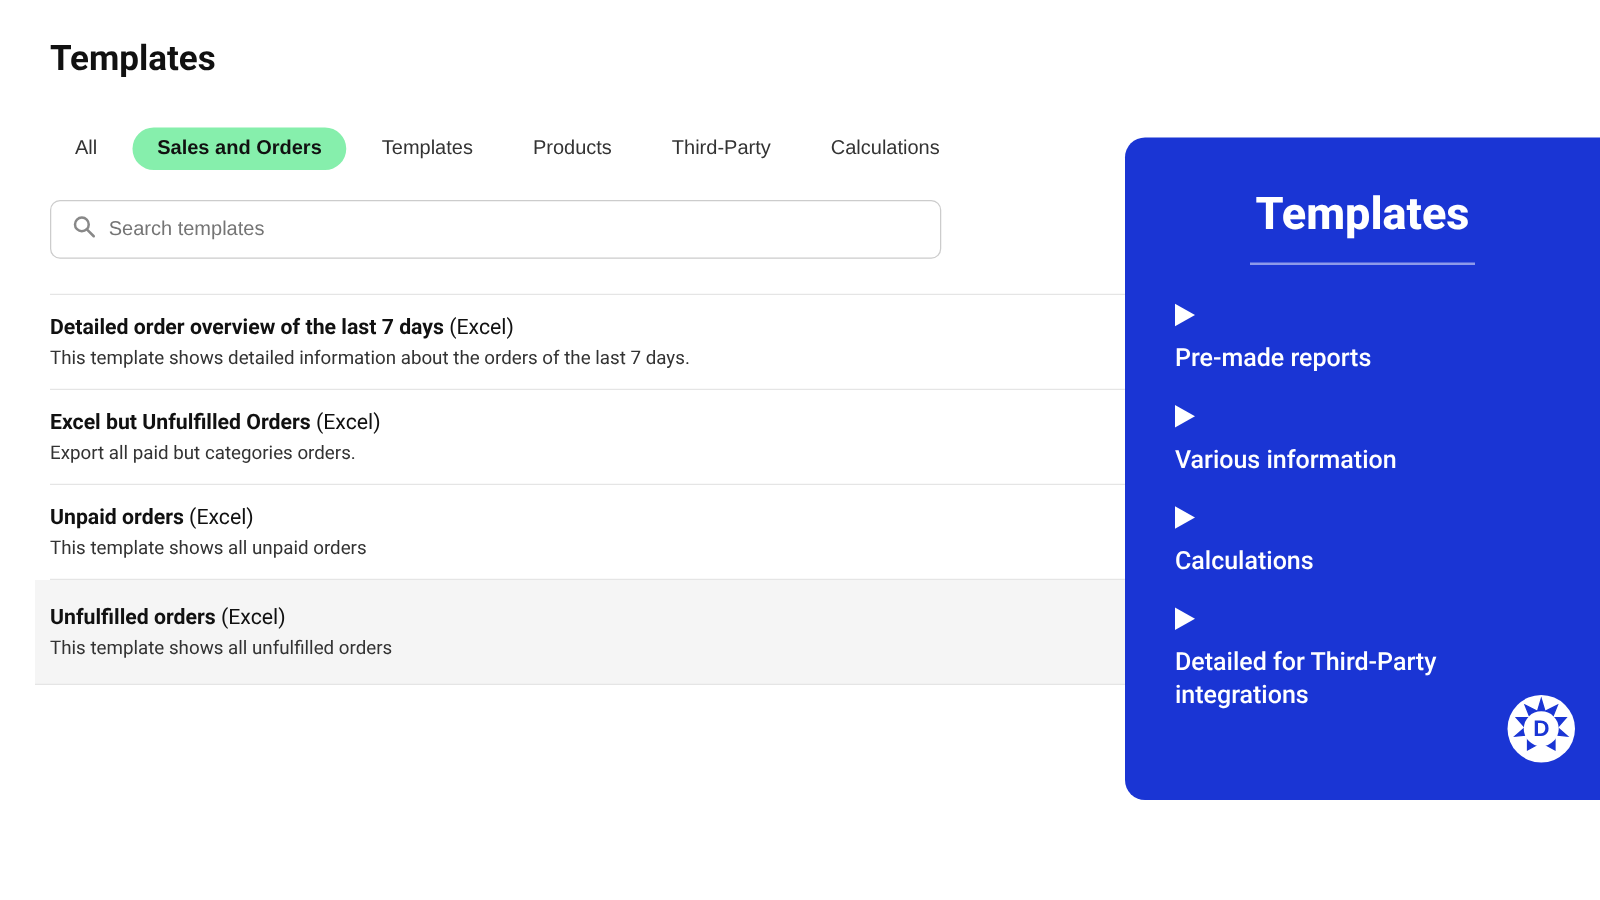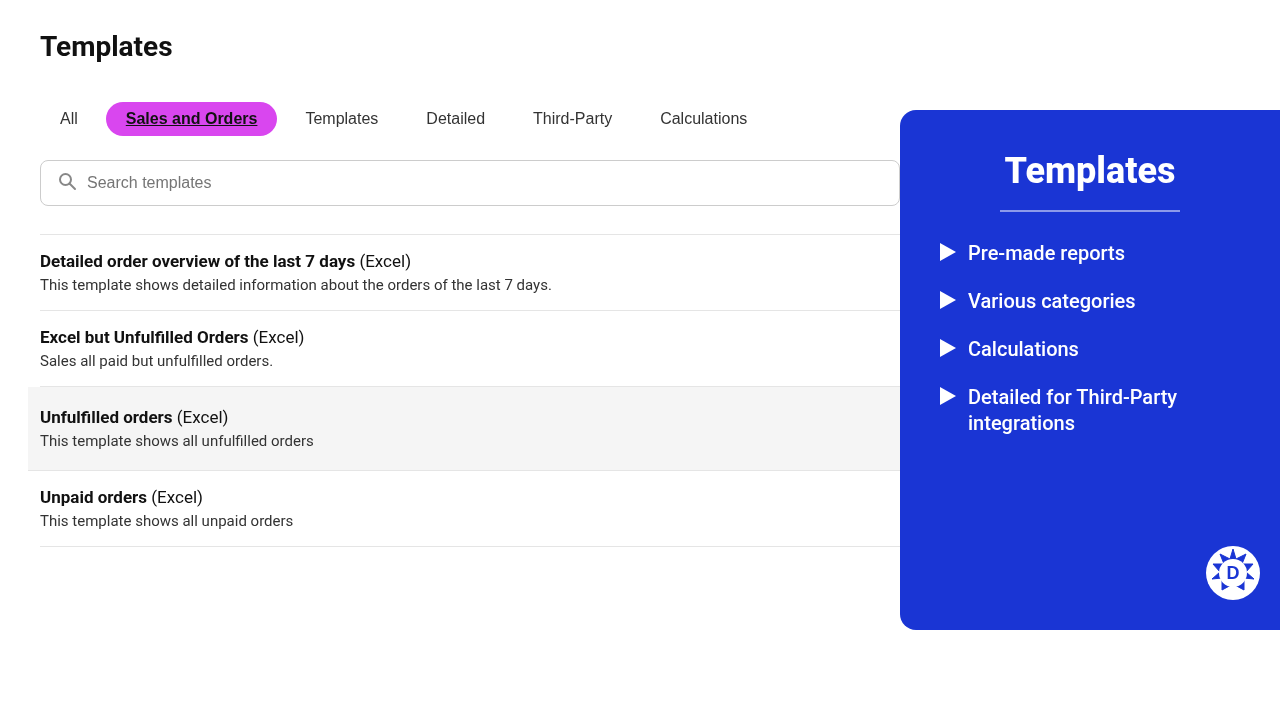--- a/index.html
+++ b/index.html
@@ -44,33 +44,32 @@
       font-size: 16px;
       font-weight: 500;
       cursor: pointer;
       border: none;
       background: transparent;
       color: #333;
       white-space: nowrap;
     }
 
     .tab.active {
-      background: #d946ef;
+      background: #86efac;
       font-weight: 700;
       color: #111;
-      text-decoration: underline;
     }
 
     .search-bar {
       display: flex;
       align-items: center;
       border: 1.5px solid #ccc;
       border-radius: 8px;
       padding: 10px 16px;
-      width: 860px;
+      width: 713px;
       margin-bottom: 28px;
       background: #fff;
     }
 
     .search-icon {
       color: #888;
       font-size: 18px;
       margin-right: 10px;
     }
 
@@ -157,20 +156,21 @@
 
     .tooltip-list li {
       display: flex;
       align-items: flex-start;
       font-size: 20px;
       font-weight: 500;
       color: #fff;
       margin-bottom: 22px;
       gap: 12px;
       line-height: 1.3;
+      flex-direction: column;
     }
 
     .arrow-icon {
       display: inline-block;
       width: 0;
       height: 0;
       border-top: 9px solid transparent;
       border-bottom: 9px solid transparent;
       border-left: 16px solid #fff;
       flex-shrink: 0;
@@ -196,21 +196,21 @@
 </head>
 <body>
 
 <div class="main-content">
   <h1 class="page-title">Templates</h1>
 
   <div class="tabs">
     <button class="tab">All</button>
     <button class="tab active">Sales and Orders</button>
     <button class="tab">Templates</button>
-    <button class="tab">Detailed</button>
+    <button class="tab">Products</button>
     <button class="tab">Third-Party</button>
     <button class="tab">Calculations</button>
   </div>
 
   <div class="search-bar">
     <span class="search-icon">
       <svg width="20" height="20" viewBox="0 0 20 20" fill="none">
         <circle cx="8.5" cy="8.5" r="5.5" stroke="#888" stroke-width="2"></circle>
         <line x1="12.5" y1="12.5" x2="18" y2="18" stroke="#888" stroke-width="2" stroke-linecap="round"></line>
       </svg>
@@ -226,53 +226,53 @@
         <span class="format">(Excel)</span>
       </div>
       <div class="template-desc">This template shows detailed information about the orders of the last 7 days.</div>
     </div>
 
     <div class="template-item">
       <div class="template-title">
         <strong>Excel but Unfulfilled Orders</strong>
         <span class="format"> (Excel)</span>
       </div>
-      <div class="template-desc">Sales all paid but unfulfilled orders.</div>
+      <div class="template-desc">Export all paid but categories orders.</div>
+    </div>
+
+    <div class="template-item">
+      <div class="template-title">
+        <strong>Unpaid orders</strong>
+        <span class="format"> (Excel)</span>
+      </div>
+      <div class="template-desc">This template shows all unpaid orders</div>
     </div>
 
     <div class="template-item highlighted">
       <div class="template-title">
         <strong>Unfulfilled orders</strong>
         <span class="format"> (Excel)</span>
       </div>
       <div class="template-desc">This template shows all unfulfilled orders</div>
-    </div>
-
-    <div class="template-item">
-      <div class="template-title">
-        <strong>Unpaid orders</strong>
-        <span class="format"> (Excel)</span>
-      </div>
-      <div class="template-desc">This template shows all unpaid orders</div>
     </div>
 
   </div>
 </div>
 
 <div class="tooltip-panel">
   <div class="tooltip-title">Templates</div>
   <div class="tooltip-divider"></div>
   <ul class="tooltip-list">
     <li>
       <span class="arrow-icon"></span>
       <span>Pre-made reports</span>
     </li>
     <li>
       <span class="arrow-icon"></span>
-      <span>Various categories</span>
+      <span>Various information</span>
     </li>
     <li>
       <span class="arrow-icon"></span>
       <span>Calculations</span>
     </li>
     <li>
       <span class="arrow-icon"></span>
       <span>Detailed for Third-Party integrations</span>
     </li>
   </ul>

